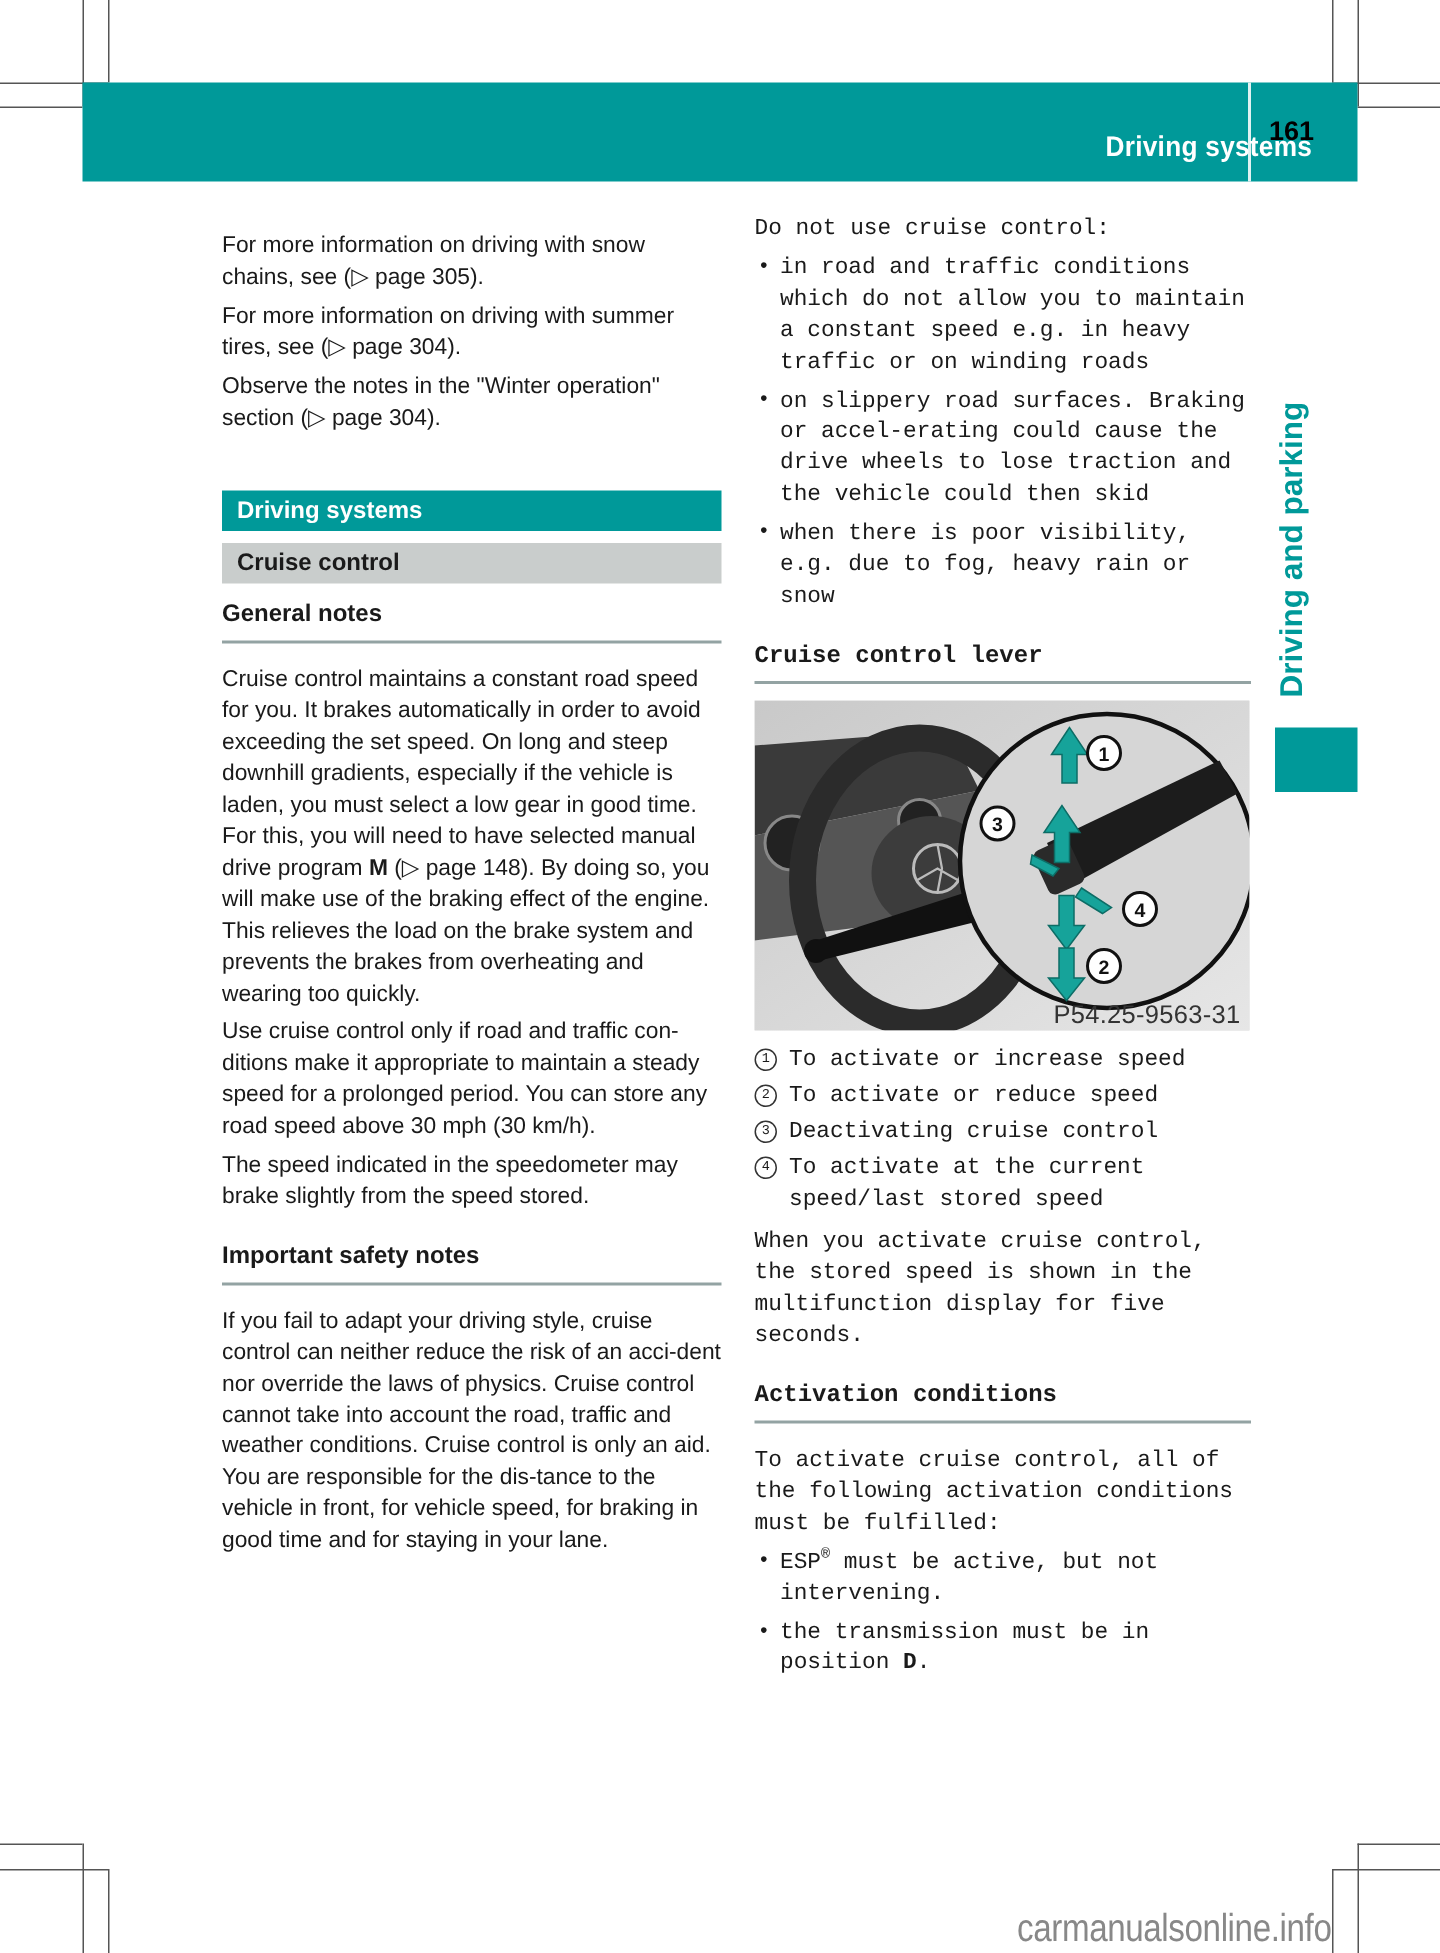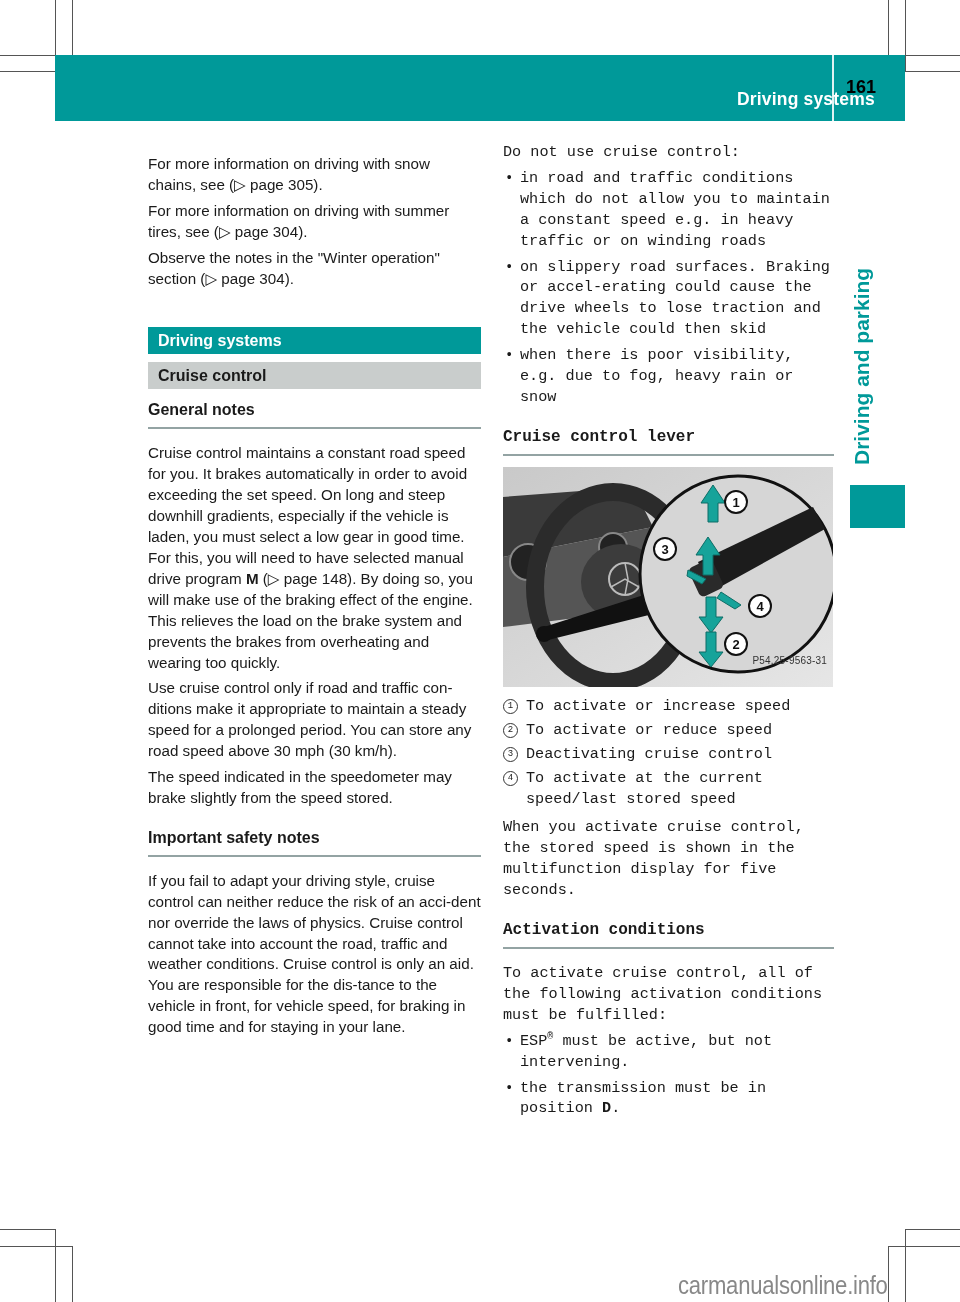--- a/index.html
+++ b/index.html
@@ -44,21 +44,21 @@
   ol.num { list-style:none; margin:0 0 8px 0; padding:0; }
   ol.num li { position:relative; padding-left:23px; margin-bottom:3px; }
   .num-marker {
     position:absolute; left:0; top:3px; width:13px; height:13px; border:1px solid #333; border-radius:50%;
     font-size:9px; line-height:13px; text-align:center;
   }
   sup { font-size:10px; line-height:0; }
 
   
   .figure { position:absolute; left:503px; top:467px; width:330px; height:220px; background:#d9d9d9; overflow:hidden; }
-  .fig-code { position:absolute; right:6px; bottom:21px; font-size:10px; color:#333; letter-spacing:0.2px; }
+  .fig-code { position:absolute; right:6px; bottom:0; font-size:17px; color:#333; letter-spacing:0.2px; }
 
   
   .side-label {
     position:absolute; left:849px; top:465px; width:212px; height:26px;
     transform:rotate(-90deg); transform-origin:left top;
     color:#009999; font-weight:bold; font-size:21px; line-height:26px; white-space:nowrap;
   }
   .side-square { position:absolute; left:850px; top:485px; width:55px; height:43px; background:#009999; }
 
   .watermark { position:absolute; left:678px; top:1270px; font-size:26px; color:#888; letter-spacing:-0.3px; transform:scaleX(0.85); transform-origin:left; }

